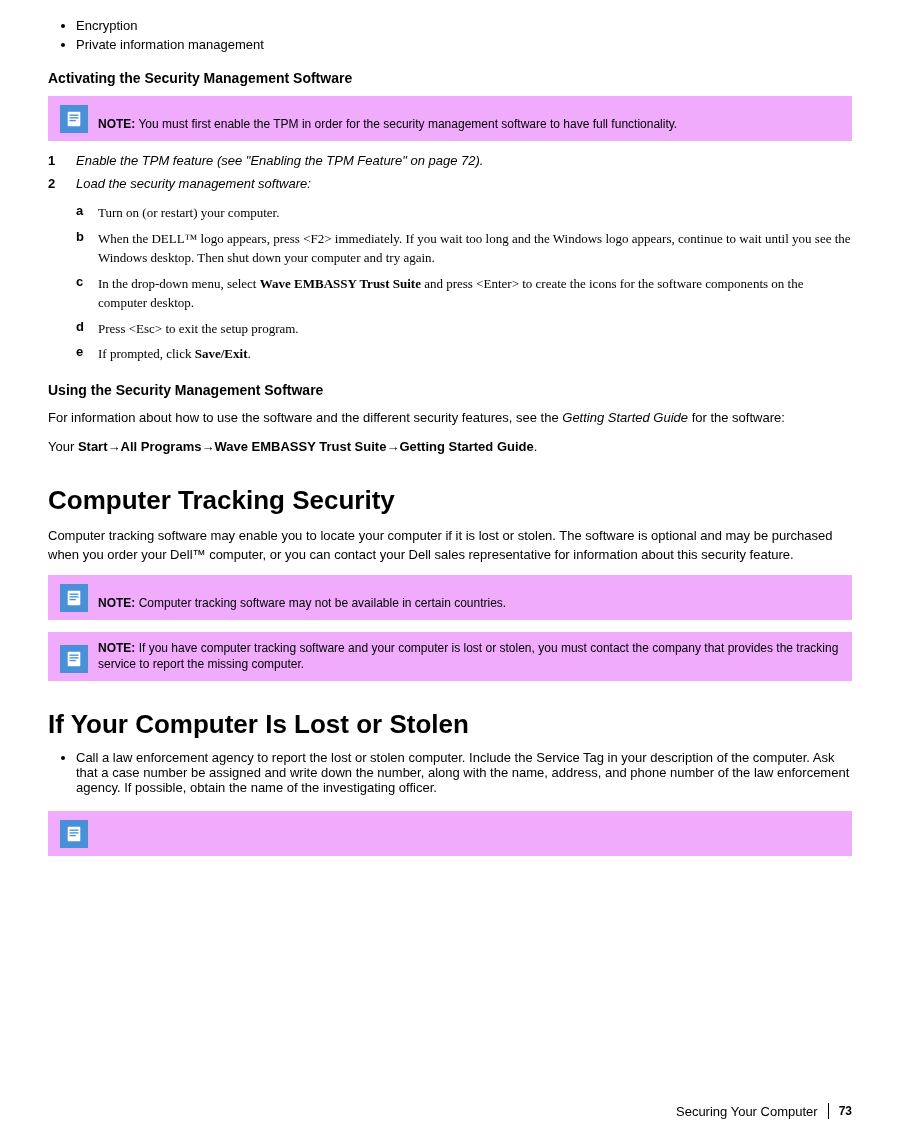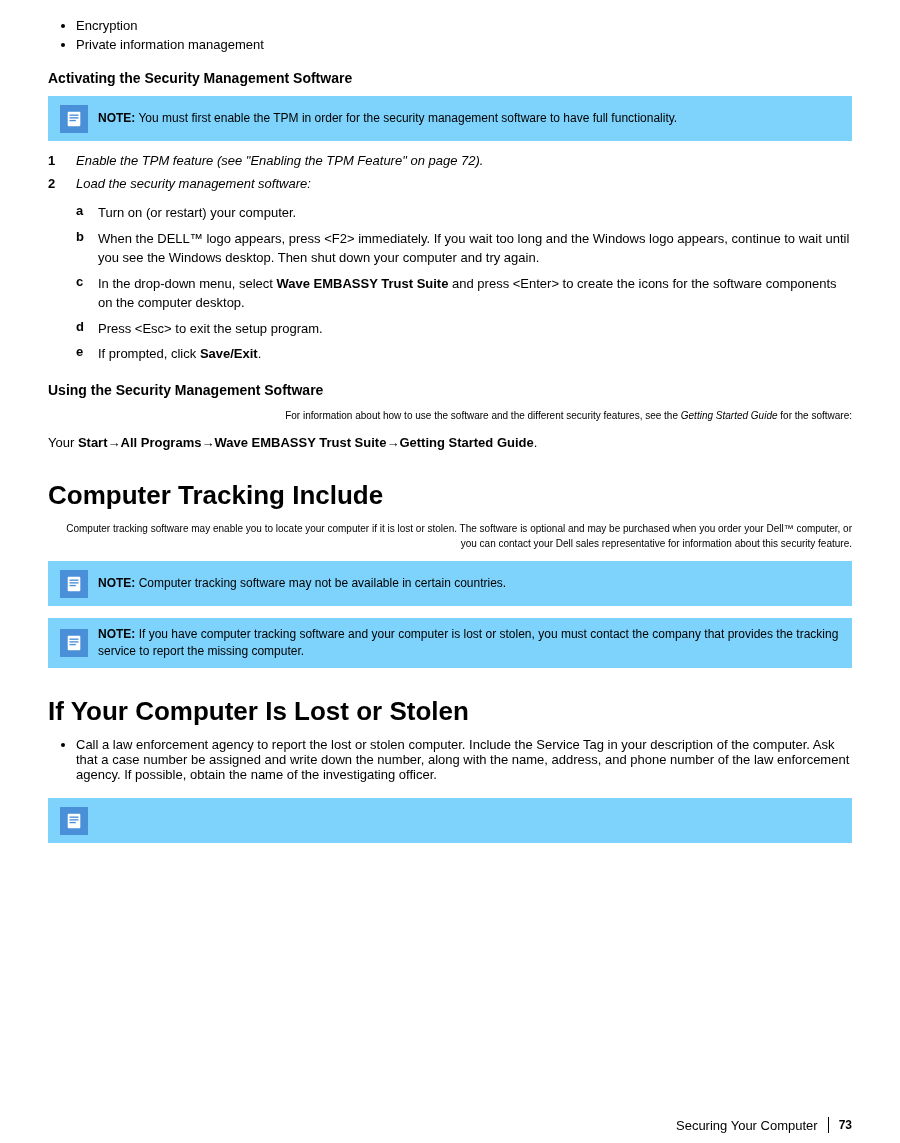--- a/index.html
+++ b/index.html
@@ -29,22 +29,22 @@
       margin-top: 18px;
     }
     .large-heading {
       font-size: 26px;
       font-weight: bold;
       margin-top: 28px;
       margin-bottom: 10px;
     }
     .note-box {
       display: flex;
-      align-items: center;
-      background: #7dd3fc;
+      align-items: flex-end;
+      background: #f0abfc;
       border: none;
       padding: 8px 12px;
       margin-bottom: 12px;
       margin-top: 8px;
     }
     .note-icon {
       width: 28px;
       height: 28px;
       min-width: 28px;
       background: #4a90d9;
@@ -96,35 +96,35 @@
     }
     .alpha-item .letter {
       font-weight: bold;
       min-width: 22px;
       font-size: 13px;
     }
     .alpha-item .content {
       flex: 1;
       font-size: 13px;
       line-height: 1.5;
+      font-family: Liberation Serif, serif;
     }
     .body-text {
-      font-size: 10px;
+      font-size: 13px;
       line-height: 1.5;
       margin-bottom: 10px;
-      text-align: right;
     }
     .click-line {
       font-size: 13px;
       line-height: 1.5;
       margin-bottom: 10px;
     }
     .footer {
       position: absolute;
-      bottom: 10px;
+      bottom: 24px;
       right: 48px;
       display: flex;
       align-items: center;
       font-size: 13px;
       color: #000;
     }
     .footer-divider {
       width: 1px;
       height: 16px;
       background: #000;
@@ -201,21 +201,21 @@
 <div class="section-heading">Using the Security Management Software</div>
 
 <div class="body-text">
   <span>For information about how to use the software and the different security features, see the </span><em>Getting Started Guide</em><span> for the software:</span>
 </div>
 
 <div class="click-line">
   <span>Your </span><strong>Start</strong><strong>→</strong><strong>All Programs</strong><strong>→</strong><strong>Wave EMBASSY Trust Suite</strong><strong>→</strong><strong>Getting Started Guide</strong><span>.</span>
 </div>
 
-<div class="large-heading">Computer Tracking Include</div>
+<div class="large-heading">Computer Tracking Security</div>
 
 <div class="body-text">Computer tracking software may enable you to locate your computer if it is lost or stolen. The software is optional and may be purchased when you order your Dell™ computer, or you can contact your Dell sales representative for information about this security feature.</div>
 
 <div class="note-box">
   <div class="note-icon">
     <svg viewBox="0 0 20 20" xmlns="http://www.w3.org/2000/svg">
       <rect x="3" y="2" width="14" height="16" rx="1" fill="white"></rect>
       <rect x="5" y="5" width="10" height="1.5" fill="#4a90d9"></rect>
       <rect x="5" y="8" width="10" height="1.5" fill="#4a90d9"></rect>
       <rect x="5" y="11" width="7" height="1.5" fill="#4a90d9"></rect>

